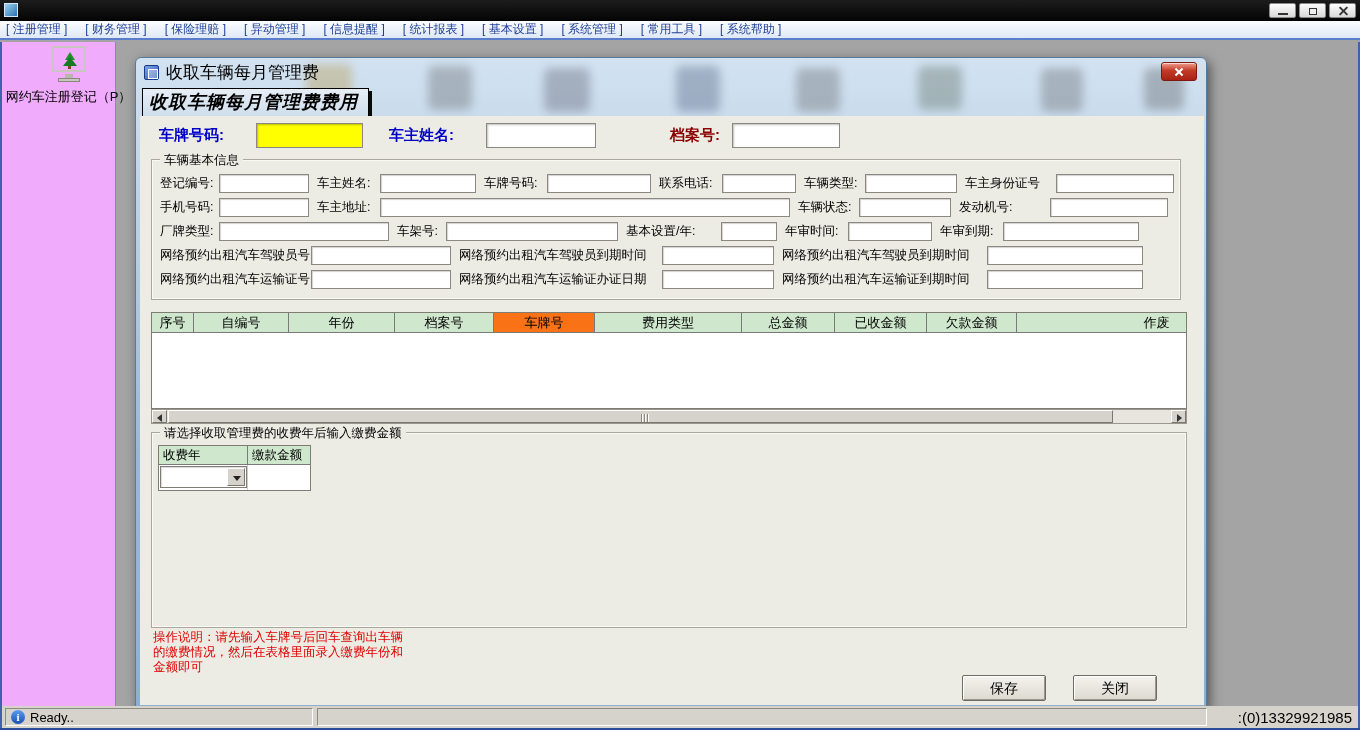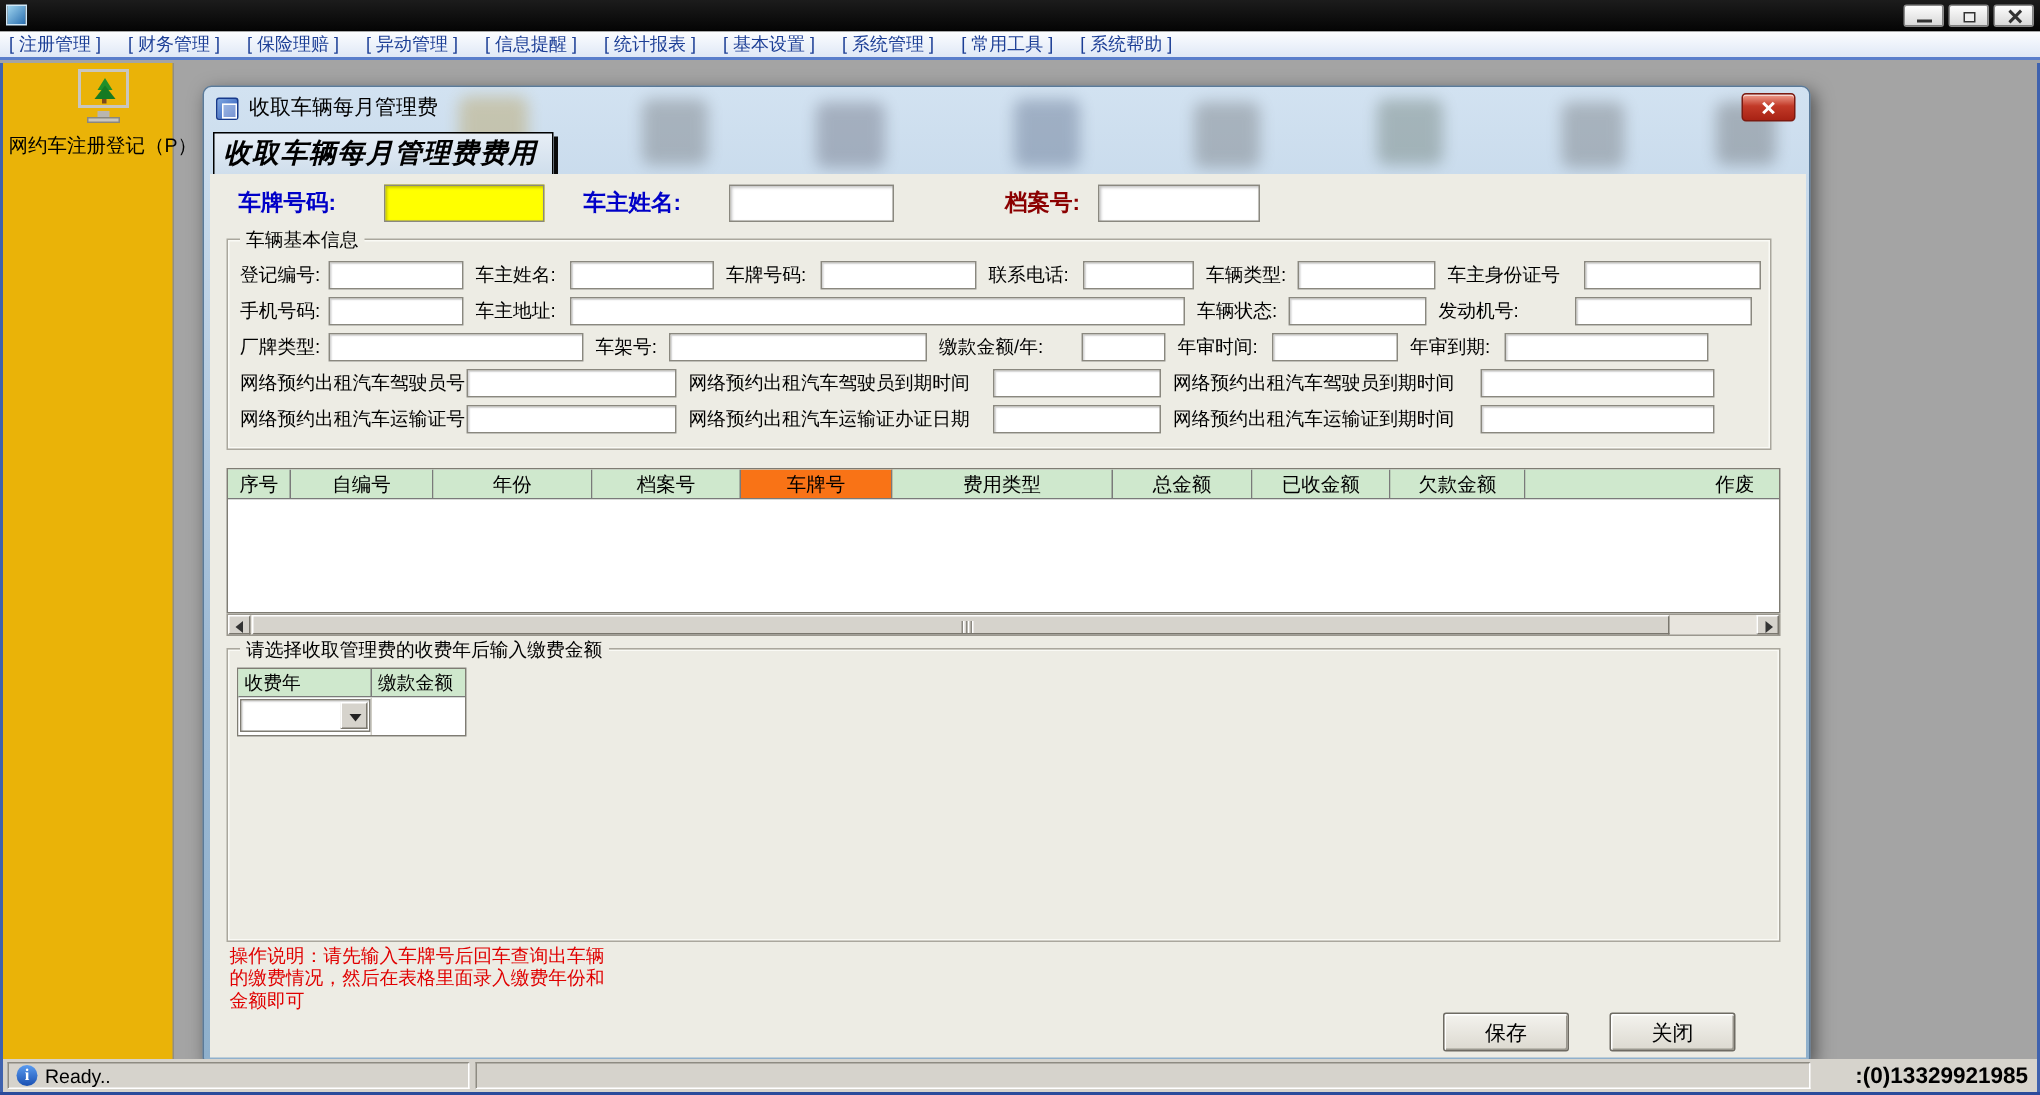--- a/index.html
+++ b/index.html
@@ -18,49 +18,49 @@
   .x-bars { position:relative; width:100%; height:100%; }
   .x-bars:before,.x-bars:after { content:""; position:absolute; left:8px; top:6px; width:11px; height:2px; background:#333; }
   .x-bars:before { transform:rotate(45deg); }
   .x-bars:after { transform:rotate(-45deg); }
 
   
   .menubar { position:absolute; left:0; top:21px; width:1360px; height:19px; background:linear-gradient(#fcfdff,#dfe8f6); border-bottom:2px solid #5a7ecb; display:flex; align-items:center; padding:0 6px; gap:18px; }
   .menu-item { font-size:12px; color:#1d3f96; white-space:nowrap; cursor:default; }
 
   
-  .left-panel { position:absolute; left:0; top:42px; width:116px; height:664px; background:#eab308; border-right:1px solid #908d84; border-left:2px solid #3f62ae; }
+  .left-panel { position:absolute; left:0; top:42px; width:116px; height:664px; background:#f0abfc; border-right:1px solid #908d84; border-left:2px solid #3f62ae; }
   .tb-item { position:absolute; left:0; top:4px; width:133px; text-align:center; }
   .monitor-icon { position:relative; width:40px; height:38px; margin:0 auto; }
   .monitor-screen { position:absolute; left:3px; top:0; width:34px; height:26px; background:#0e1348 radial-gradient(circle at 8px 5px,#fff 0.8px,transparent 1.2px), #0e1348; border:2px solid #c9c6bf; }
   .tree-top { position:absolute; left:11px; top:4px; width:0; height:0; border-left:5px solid transparent; border-right:5px solid transparent; border-bottom:8px solid #1f8f2a; }
   .tree-bot { position:absolute; left:9px; top:9px; width:0; height:0; border-left:7px solid transparent; border-right:7px solid transparent; border-bottom:9px solid #157a22; }
   .tree-trunk { position:absolute; left:14px; top:18px; width:3px; height:3px; background:#7a4a1e; }
   .monitor-neck { position:absolute; left:16px; top:28px; width:8px; height:4px; background:#b9b6af; }
   .monitor-base { position:absolute; left:9px; top:32px; width:22px; height:4px; background:#c9c6bf; border:1px solid #8a877f; }
   .tb-label { font-size:13px; color:#000; margin-top:4px; white-space:nowrap; }
   .mdi { position:absolute; left:133px; top:42px; width:1227px; height:664px; background:#a4a4a4; border-right:2px solid #3f62ae; }
 
   
   .statusbar { position:absolute; left:0; top:706px; width:1360px; height:22px; background:#d6d3cc; border-left:2px solid #3f62ae; border-right:2px solid #3f62ae; }
   .sb-panel { position:absolute; top:2px; height:18px; border:1px solid; border-color:#8e8b82 #fff #fff #8e8b82; display:flex; align-items:center; padding:0 5px; gap:5px; }
   .sb-p1 { left:3px; width:308px; }
   .sb-p2 { left:315px; width:890px; }
   .info-icon { width:14px; height:14px; border-radius:50%; background:linear-gradient(#5a9cf0,#1a50b2); color:#fff; font-size:11px; font-weight:bold; font-family:"Liberation Serif",serif; text-align:center; line-height:14px; flex:none; }
   .sb-ready { font-size:13px; color:#000; }
-  .sb-phone { position:absolute; right:6px; top:3px; font-size:15px; font-weight:bold; color:#000; }
+  .sb-phone { position:absolute; right:6px; top:3px; font-size:15px; font-weight:normal; color:#000; }
   .bottom-edge { position:absolute; left:0; top:728px; width:1360px; height:2px; background:#2b4b9b; }
 
   
   .dialog { position:absolute; left:135px; top:57px; width:1072px; height:651px; background:linear-gradient(#d2e2f1,#9cb9d4 60%,#8fb0cc); border:1px solid #5a7a99; border-radius:6px 6px 3px 3px; box-shadow:3px 4px 12px rgba(0,0,0,0.5); }
   .blob { position:absolute; filter:blur(5px); opacity:0.32; border-radius:6px; }
   .dlg-titlebar { position:absolute; left:0; top:0; width:100%; height:28px; display:flex; align-items:center; padding:0 8px; }
   .dlg-icon { width:15px; height:15px; background:linear-gradient(135deg,#7ea7e0,#2a55b8); border:1px solid #173a8c; border-radius:2px; position:relative; margin-right:7px; flex:none; }
   .dlg-icon:before { content:""; position:absolute; left:3px; top:3px; width:8px; height:8px; border:1px solid #fff; background:rgba(255,255,255,0.35); }
-  .dlg-title { font-size:14px; color:#000; }
+  .dlg-title { font-size:17px; color:#000; }
   .dlg-close { position:absolute; right:9px; top:4px; width:36px; height:19px; background:linear-gradient(#f0a090,#c23a28 45%,#a82214); border:1px solid #7c1a10; border-radius:3px; box-shadow:inset 0 1px 0 rgba(255,255,255,0.6); }
   .dlg-close .x-bars:before,.dlg-close .x-bars:after { background:#fff; left:12px; top:8px; width:10px; }
   .heading-box { position:absolute; left:6px; top:30px; background:linear-gradient(#e7eef6,#cfdeec); border:1px solid #000; box-shadow:3px 3px 0 #0a0a0a; padding:1px 10px 2px 6px; font-size:18px; font-weight:bold; font-style:italic; color:#000; letter-spacing:1px; white-space:nowrap; }
   .dlg-client { position:absolute; left:4px; top:58px; width:1064px; height:589px; background:#edece4; }
 
   
   .q-label { position:absolute; font-size:15px; font-weight:bold; white-space:nowrap; }
   .q-input { position:absolute; height:25px; background:#fff; border:1px solid #8a887f; box-shadow:inset 1px 1px 2px rgba(0,0,0,0.25); }
 
   
@@ -204,21 +204,21 @@
           <span class="f-label" style="width:58px;">车辆状态:</span>
           <span class="f-input" style="width:92px;"></span>
           <span class="f-label" style="width:88px;">发动机号:</span>
           <span class="f-input" style="width:118px;"></span>
         </div>
         <div class="f-row">
           <span class="f-label" style="width:56px;">厂牌类型:</span>
           <span class="f-input" style="width:170px;"></span>
           <span class="f-label" style="width:46px;">车架号:</span>
           <span class="f-input" style="width:172px;"></span>
-          <span class="f-label" style="width:92px;">缴款金额/年:</span>
+          <span class="f-label" style="width:92px;">基本设置/年:</span>
           <span class="f-input" style="width:56px;"></span>
           <span class="f-label" style="width:60px;">年审时间:</span>
           <span class="f-input" style="width:84px;"></span>
           <span class="f-label" style="width:60px;">年审到期:</span>
           <span class="f-input" style="width:136px;"></span>
         </div>
         <div class="f-row">
           <span class="f-label" style="width:148px;">网络预约出租汽车驾驶员号</span>
           <span class="f-input" style="width:140px;"></span>
           <span class="f-label" style="width:200px;">网络预约出租汽车驾驶员到期时间</span>

